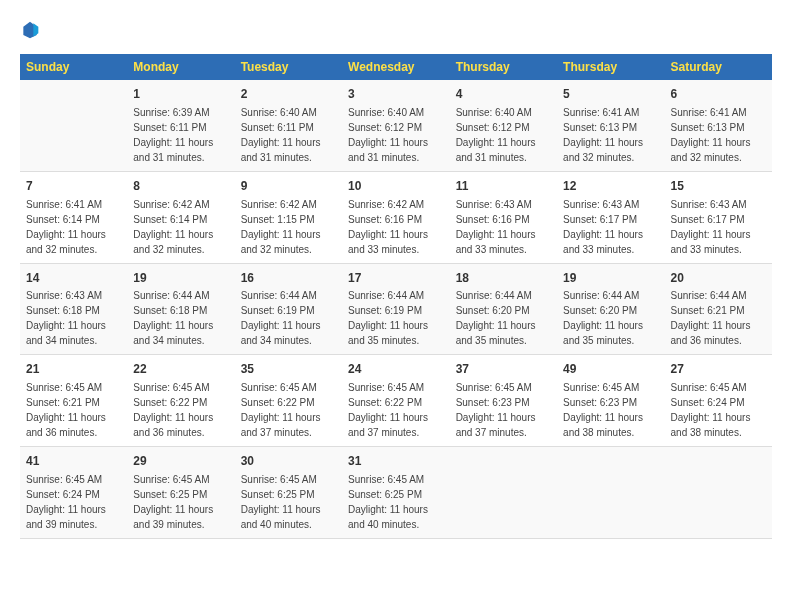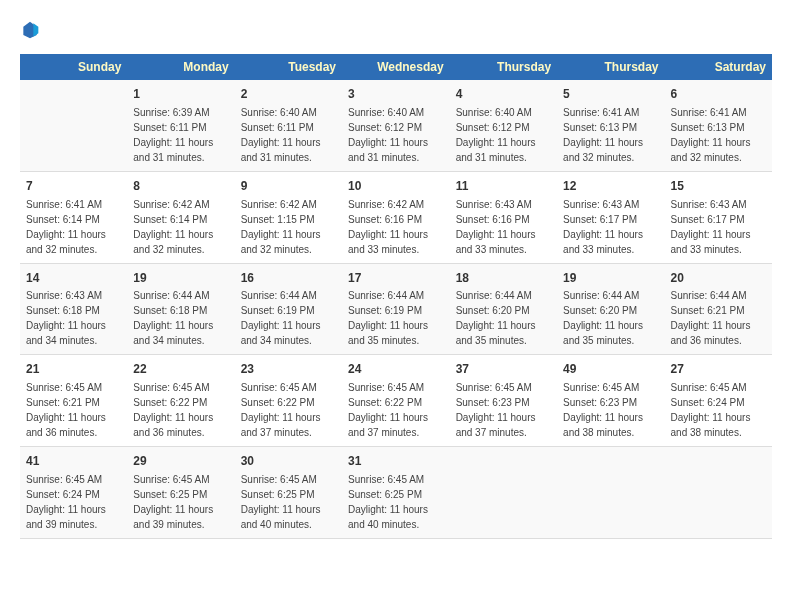--- a/index.html
+++ b/index.html
@@ -49,22 +49,22 @@
       font-size: 16px;
       color: #555;
     }
     table {
       width: 100%;
       border-collapse: collapse;
       font-size: 11px;
     }
     thead tr th {
       background-color: #2d6db5;
-      color: #fef9c3;
-      text-align: right;
+      color: #fde047;
+      text-align: left;
       padding: 6px 6px;
       font-size: 12px;
       font-weight: bold;
     }
     tbody tr {
       border-bottom: 1px solid #ddd;
     }
     tbody tr:nth-child(odd) {
       background: #f9f9f9;
     }
@@ -149,21 +149,21 @@
         <td><span class="day-num">19</span><span class="cell-data">Sunrise: 6:44 AM</span><br><span class="cell-data">Sunset: 6:18 PM</span><br><span class="cell-data">Daylight: 11 hours and 34 minutes.</span></td>
         <td><span class="day-num">16</span><span class="cell-data">Sunrise: 6:44 AM</span><br><span class="cell-data">Sunset: 6:19 PM</span><br><span class="cell-data">Daylight: 11 hours and 34 minutes.</span></td>
         <td><span class="day-num">17</span><span class="cell-data">Sunrise: 6:44 AM</span><br><span class="cell-data">Sunset: 6:19 PM</span><br><span class="cell-data">Daylight: 11 hours and 35 minutes.</span></td>
         <td><span class="day-num">18</span><span class="cell-data">Sunrise: 6:44 AM</span><br><span class="cell-data">Sunset: 6:20 PM</span><br><span class="cell-data">Daylight: 11 hours and 35 minutes.</span></td>
         <td><span class="day-num">19</span><span class="cell-data">Sunrise: 6:44 AM</span><br><span class="cell-data">Sunset: 6:20 PM</span><br><span class="cell-data">Daylight: 11 hours and 35 minutes.</span></td>
         <td><span class="day-num">20</span><span class="cell-data">Sunrise: 6:44 AM</span><br><span class="cell-data">Sunset: 6:21 PM</span><br><span class="cell-data">Daylight: 11 hours and 36 minutes.</span></td>
       </tr>
       <tr>
         <td><span class="day-num">21</span><span class="cell-data">Sunrise: 6:45 AM</span><br><span class="cell-data">Sunset: 6:21 PM</span><br><span class="cell-data">Daylight: 11 hours and 36 minutes.</span></td>
         <td><span class="day-num">22</span><span class="cell-data">Sunrise: 6:45 AM</span><br><span class="cell-data">Sunset: 6:22 PM</span><br><span class="cell-data">Daylight: 11 hours and 36 minutes.</span></td>
-        <td><span class="day-num">23</span><span class="cell-data">Sunrise: 6:45 AM</span><br><span class="cell-data">Sunset: 6:22 PM</span><br><span class="cell-data">Daylight: 11 hours and 37 minutes.</span></td>
+        <td><span class="day-num">35</span><span class="cell-data">Sunrise: 6:45 AM</span><br><span class="cell-data">Sunset: 6:22 PM</span><br><span class="cell-data">Daylight: 11 hours and 37 minutes.</span></td>
         <td><span class="day-num">24</span><span class="cell-data">Sunrise: 6:45 AM</span><br><span class="cell-data">Sunset: 6:22 PM</span><br><span class="cell-data">Daylight: 11 hours and 37 minutes.</span></td>
         <td><span class="day-num">37</span><span class="cell-data">Sunrise: 6:45 AM</span><br><span class="cell-data">Sunset: 6:23 PM</span><br><span class="cell-data">Daylight: 11 hours and 37 minutes.</span></td>
         <td><span class="day-num">49</span><span class="cell-data">Sunrise: 6:45 AM</span><br><span class="cell-data">Sunset: 6:23 PM</span><br><span class="cell-data">Daylight: 11 hours and 38 minutes.</span></td>
         <td><span class="day-num">27</span><span class="cell-data">Sunrise: 6:45 AM</span><br><span class="cell-data">Sunset: 6:24 PM</span><br><span class="cell-data">Daylight: 11 hours and 38 minutes.</span></td>
       </tr>
       <tr>
         <td><span class="day-num">41</span><span class="cell-data">Sunrise: 6:45 AM</span><br><span class="cell-data">Sunset: 6:24 PM</span><br><span class="cell-data">Daylight: 11 hours and 39 minutes.</span></td>
         <td><span class="day-num">29</span><span class="cell-data">Sunrise: 6:45 AM</span><br><span class="cell-data">Sunset: 6:25 PM</span><br><span class="cell-data">Daylight: 11 hours and 39 minutes.</span></td>
         <td><span class="day-num">30</span><span class="cell-data">Sunrise: 6:45 AM</span><br><span class="cell-data">Sunset: 6:25 PM</span><br><span class="cell-data">Daylight: 11 hours and 40 minutes.</span></td>
         <td><span class="day-num">31</span><span class="cell-data">Sunrise: 6:45 AM</span><br><span class="cell-data">Sunset: 6:25 PM</span><br><span class="cell-data">Daylight: 11 hours and 40 minutes.</span></td>

